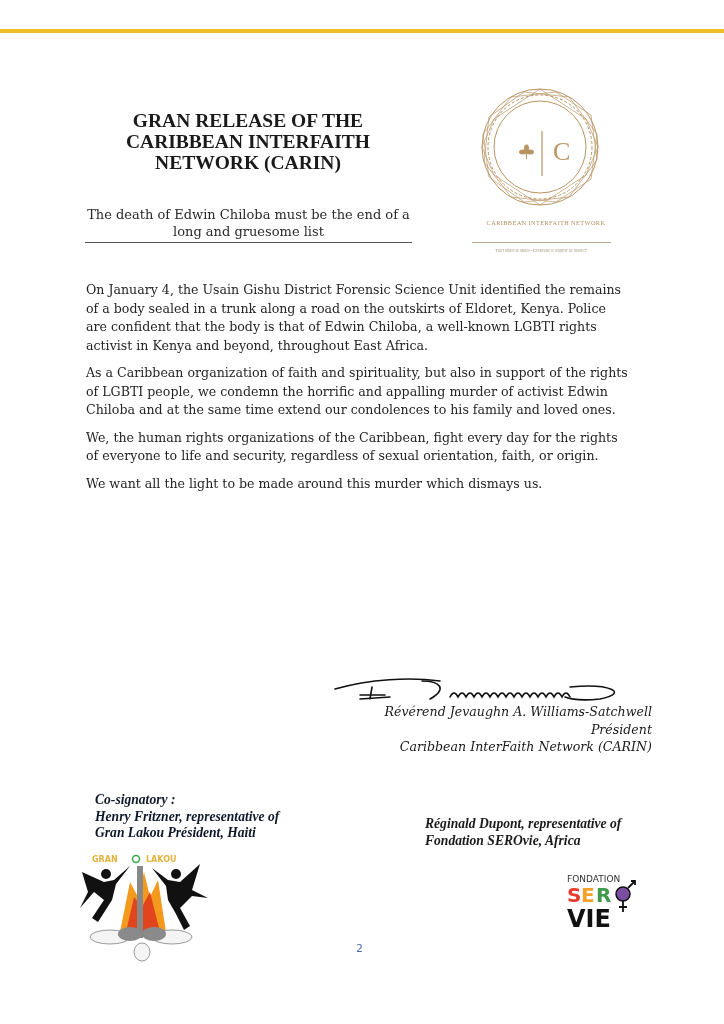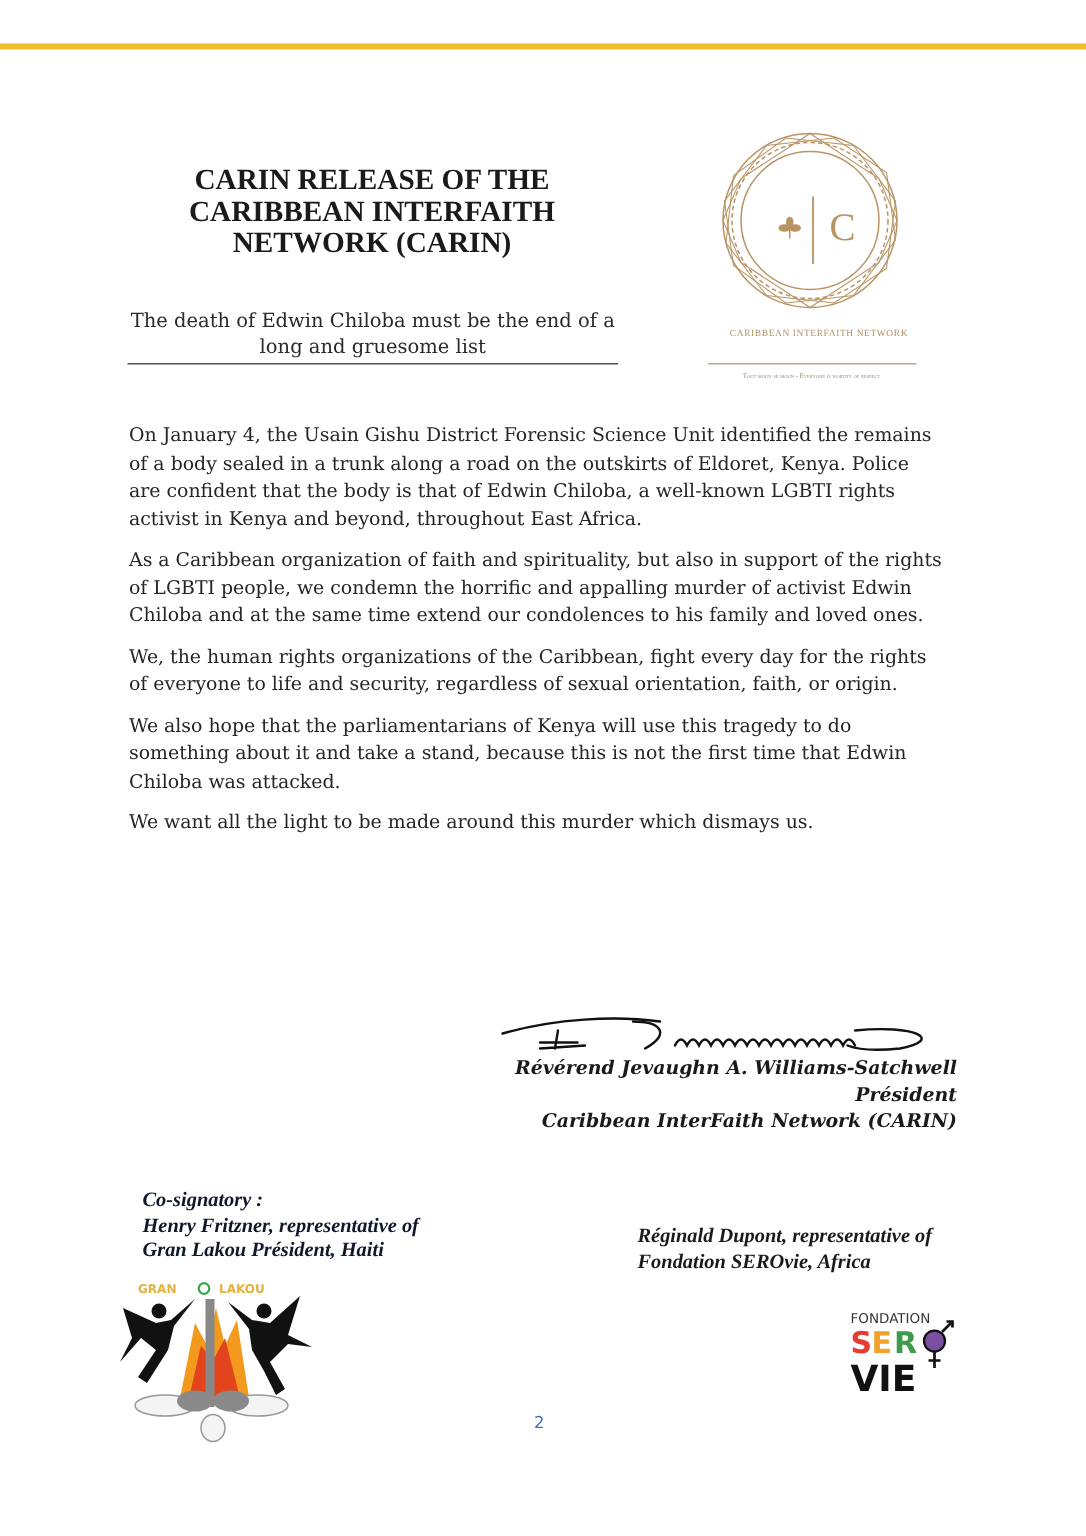--- a/index.html
+++ b/index.html
@@ -8,34 +8,34 @@
   .title { position: absolute; left: 90px; top: 110px; width: 316px; text-align: center; font-family: "Liberation Serif", serif; font-weight: bold; font-size: 19.5px; line-height: 21px; color: #1a1a1a; }
   .subtitle { position: absolute; left: 85px; top: 206px; width: 327px; text-align: center; font-size: 13px; line-height: 17px; color: #2a2a2a; font-family: "DejaVu Serif", serif; }
   .subtitle-rule { position: absolute; left: 85px; top: 242px; width: 327px; height: 1px; background: #555; }
   .logo { position: absolute; left: 476px; top: 84px; width: 160px; height: 176px; }
   .logo-name { position: absolute; left: 466px; top: 219px; width: 160px; text-align: center; font-size: 6.3px; letter-spacing: 0.4px; color: #b09060; font-family: "Liberation Serif", serif; }
   .logo-rule { position: absolute; left: 472px; top: 242px; width: 139px; height: 1px; background: #b8a88c; }
   .logo-tag { position: absolute; left: 466px; top: 248px; width: 150px; text-align: center; font-size: 4.5px; color: #9a8a70; font-family: "Liberation Serif", serif; font-variant: small-caps; }
   .body { position: absolute; left: 86px; top: 281px; width: 558px; font-family: "DejaVu Serif", serif; font-size: 12.6px; line-height: 18.5px; color: #252525; }
   .body p { margin: 0 16px 9px 0; }
   .sig-img { position: absolute; left: 330px; top: 675px; width: 300px; height: 28px; }
-  .signer { position: absolute; right: 86px; top: 703px; text-align: right; font-family: "DejaVu Serif", serif; font-weight: bold; font-style: italic; font-size: 12.6px; line-height: 17.5px; color: #1a1a1a; }
+  .signer { position: absolute; right: 72px; top: 703px; text-align: right; font-family: "DejaVu Serif", serif; font-weight: normal; font-style: italic; font-size: 12.6px; line-height: 17.5px; color: #1a1a1a; }
   .cosig-left { position: absolute; left: 95px; top: 792px; font-family: "Liberation Serif", serif; font-weight: bold; font-style: italic; font-size: 13.6px; line-height: 16.5px; color: #0f172a; }
   .cosig-right { position: absolute; left: 425px; top: 815px; font-family: "Liberation Serif", serif; font-weight: bold; font-style: italic; font-size: 13.6px; line-height: 17px; color: #1a1a1a; }
   .gran-logo { position: absolute; left: 80px; top: 852px; width: 130px; height: 110px; }
   .sero-logo { position: absolute; left: 565px; top: 872px; width: 75px; height: 58px; }
   .page-num { position: absolute; left: 356px; top: 942px; font-family: "DejaVu Sans", sans-serif; font-size: 11px; color: #4a6fb5; }
 </style>
 </head>
 <body>
 
 <div class="topbar"></div>
 
 <div class="title">
-  <div>CARIN RELEASE OF THE</div>
+  <div>GRAN RELEASE OF THE</div>
   <div>CARIBBEAN INTERFAITH</div>
   <div>NETWORK (CARIN)</div>
 </div>
 
 <div class="subtitle">
   <div>The death of Edwin Chiloba must be the end of a</div>
   <div>long and gruesome list</div>
 </div>
 <div class="subtitle-rule"></div>
 
@@ -60,21 +60,20 @@
   </g>
 </svg>
 <div class="logo-name">CARIBBEAN INTERFAITH NETWORK</div>
 <div class="logo-rule"></div>
 <div class="logo-tag">Tout moun se moun - Everyone is worthy of respect</div>
 
 <div class="body">
   <p>On January 4, the Usain Gishu District Forensic  Science  Unit  identified  the remains of a body sealed in a trunk along a road  on  the  outskirts of  Eldoret, Kenya. Police are confident that the body is that of Edwin Chiloba, a well-known LGBTI rights activist in Kenya and beyond, throughout East Africa.</p>
   <p>As a Caribbean organization of faith and spirituality, but also in support of the rights of LGBTI people, we condemn the horrific and appalling murder of activist Edwin Chiloba and at the same time extend our condolences to his family and loved ones.</p>
   <p>We, the human rights organizations of the Caribbean, fight every day for the rights of everyone to life and security, regardless of sexual orientation, faith, or origin.</p>
-  <p>We also hope that the parliamentarians of Kenya will use this tragedy to do something about it and take a stand, because this is not the first time that Edwin Chiloba was attacked.</p>
   <p>We want all the light to be made around this murder which dismays us.</p>
 </div>
 
 <svg class="sig-img" viewBox="0 0 300 28">
   <g fill="none" stroke="#111" stroke-width="1.6" stroke-linecap="round">
     <path d="M5 14 C 40 4, 80 2, 110 6"></path>
     <path d="M30 20 L55 20 M42 12 L40 24 M30 24 L60 22"></path>
     <path d="M92 6 C 110 6, 118 14, 100 24"></path>
     <path d="M120 22 q4 -8 8 0 q4 -8 8 0 q4 -8 8 0 q4 -8 8 0 q4 -8 8 0 q4 -8 8 0 q4 -8 8 0 q4 -8 8 0 q4 -8 8 0 q4 -8 8 0 q4 -8 8 0 q4 -8 8 0 q4 -8 8 0 q4 -8 8 0 q4 -8 8 0"></path>
     <path d="M240 12 C 280 8, 300 18, 270 24 C 250 26, 240 24, 235 22"></path>

